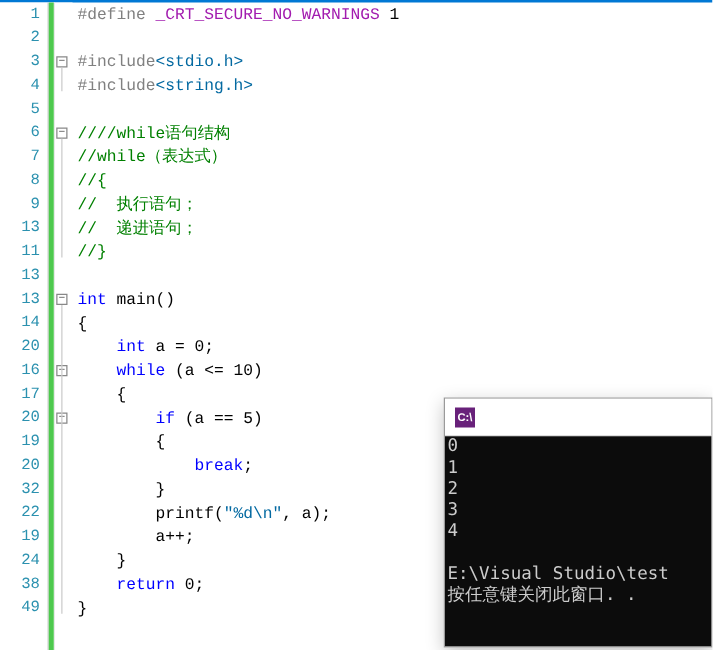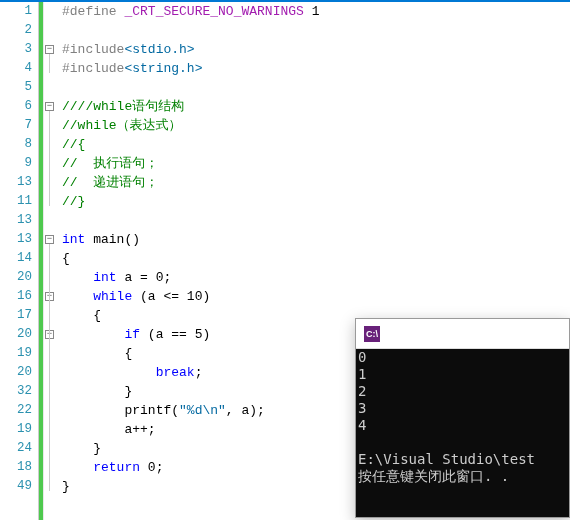--- a/index.html
+++ b/index.html
@@ -152,21 +152,21 @@
       <div class="ln">20</div>
       <div class="ln">16</div>
       <div class="ln">17</div>
       <div class="ln">20</div>
       <div class="ln">19</div>
       <div class="ln">20</div>
       <div class="ln">32</div>
       <div class="ln">22</div>
       <div class="ln">19</div>
       <div class="ln">24</div>
-      <div class="ln">18</div>
+      <div class="ln">38</div>
       <div class="ln">49</div>
     </div>
   <div class="margin">
       <div class="change-bar"></div>
     </div>
   <div class="fold-col" id="foldcol">
       <div class="fold-box" style="top: 43px;">−</div>
       <div class="fold-box" style="top: 100px;">−</div>
       <div class="fold-box" style="top: 233px;">−</div>
       <div class="fold-box" style="top: 290px;">−</div>

